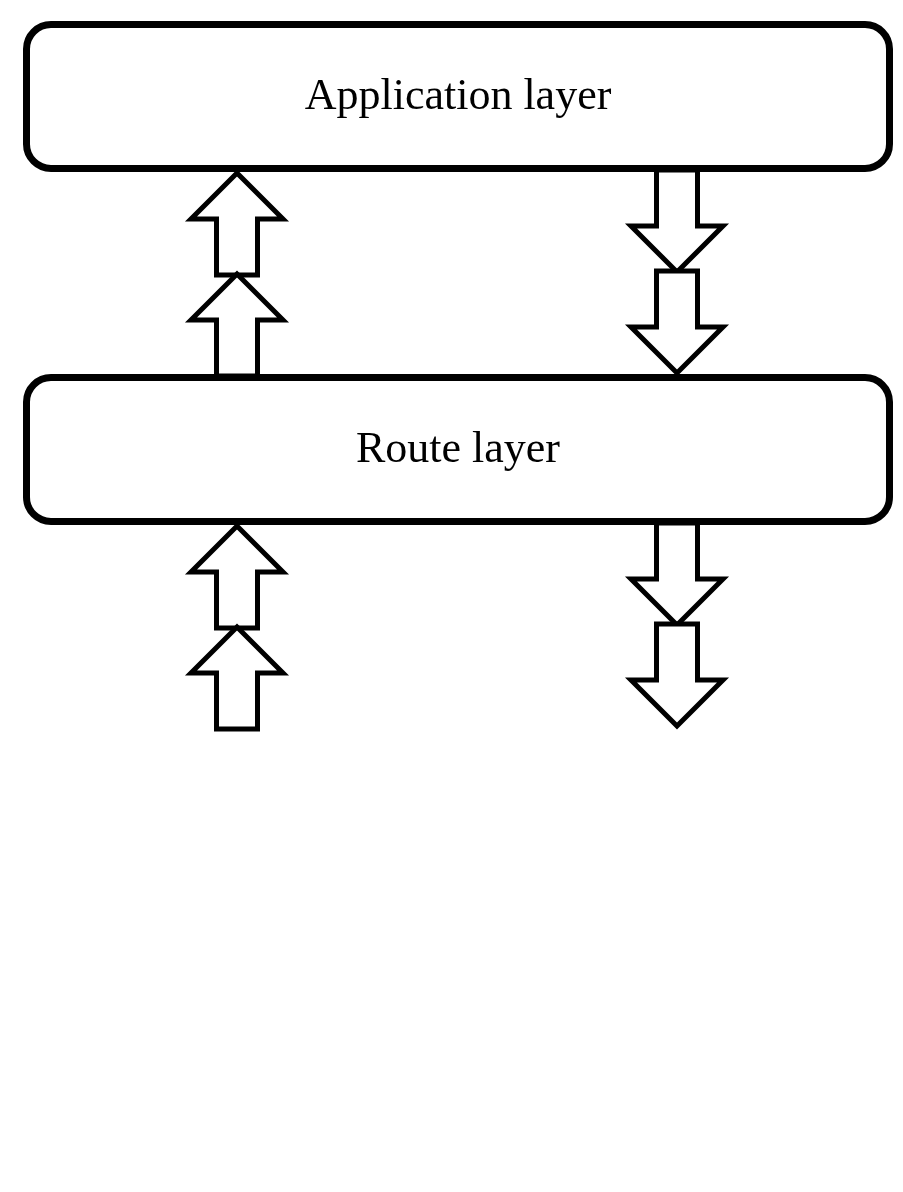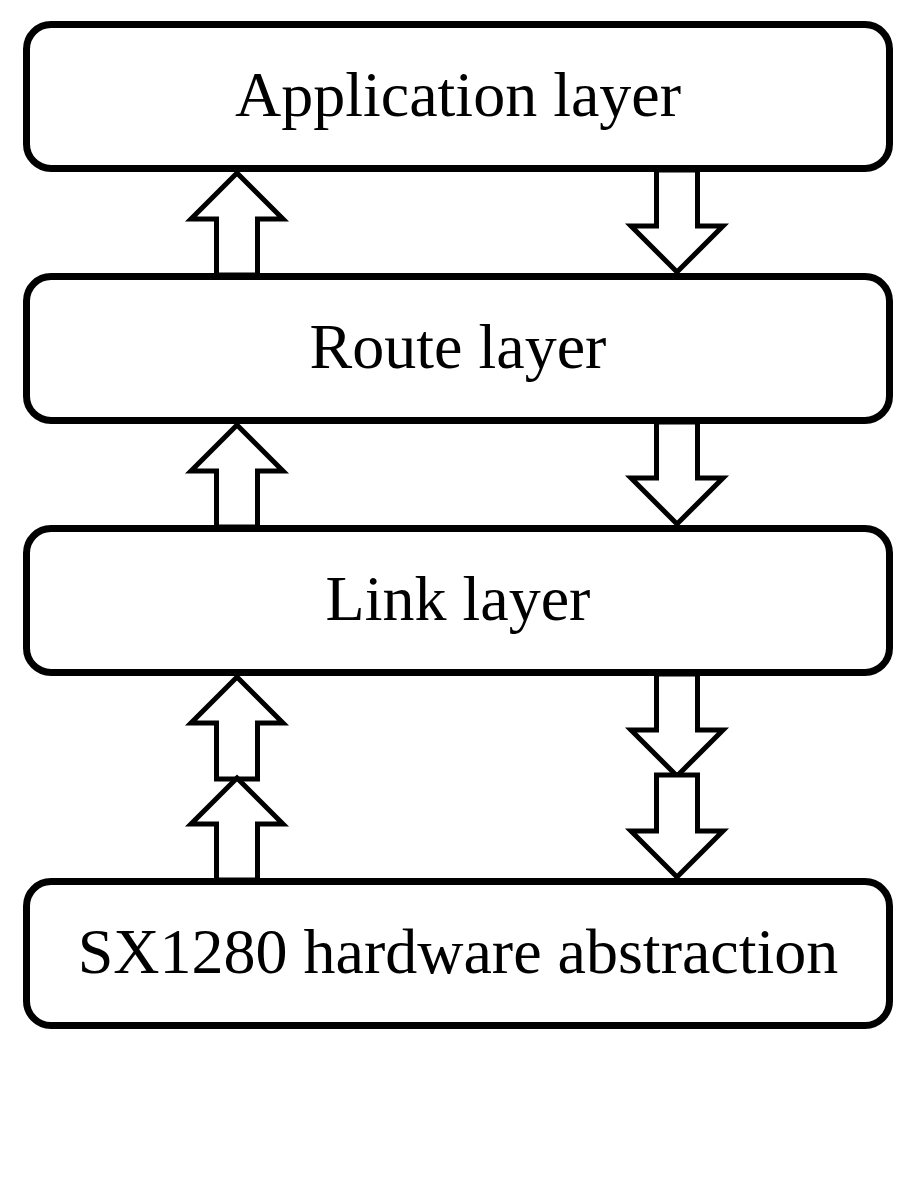--- a/index.html
+++ b/index.html
@@ -23,21 +23,21 @@
     width: 870px;
     height: 151px;
     border: 7px solid #000000;
     border-radius: 28px;
     background: #ffffff;
     display: flex;
     align-items: center;
     justify-content: center;
   }
   .layer-label {
-    font-size: 64px;
+    font-size: 44px;
     color: #000000;
     white-space: nowrap;
     line-height: 1;
     padding-bottom: 4px;
   }
   .gap {
     position: relative;
     height: 101px;
     width: 100%;
   }
@@ -68,35 +68,32 @@
 
   <div class="gap">
     <svg class="arrow-svg arrow-up" viewBox="0 0 100 101">
       <polygon class="arrow-shape" points="50,1 96,47 70.5,47 70.5,103 29.5,103 29.5,47 4,47"></polygon>
     </svg>
     <svg class="arrow-svg arrow-down" viewBox="0 0 100 101">
       <polygon class="arrow-shape" points="50,100 4,54 29.5,54 29.5,-2 70.5,-2 70.5,54 96,54"></polygon>
     </svg>
   </div>
 
-  <div class="layer-box">
-    <span class="layer-label">Route layer</span>
-  </div>
 
   <div class="gap">
     <svg class="arrow-svg arrow-up" viewBox="0 0 100 101">
       <polygon class="arrow-shape" points="50,1 96,47 70.5,47 70.5,103 29.5,103 29.5,47 4,47"></polygon>
     </svg>
     <svg class="arrow-svg arrow-down" viewBox="0 0 100 101">
       <polygon class="arrow-shape" points="50,100 4,54 29.5,54 29.5,-2 70.5,-2 70.5,54 96,54"></polygon>
     </svg>
   </div>
 
   <div class="layer-box">
-    <span class="layer-label">Link layer</span>
+    <span class="layer-label">Route layer</span>
   </div>
 
   <div class="gap">
     <svg class="arrow-svg arrow-up" viewBox="0 0 100 101">
       <polygon class="arrow-shape" points="50,1 96,47 70.5,47 70.5,103 29.5,103 29.5,47 4,47"></polygon>
     </svg>
     <svg class="arrow-svg arrow-down" viewBox="0 0 100 101">
       <polygon class="arrow-shape" points="50,100 4,54 29.5,54 29.5,-2 70.5,-2 70.5,54 96,54"></polygon>
     </svg>
   </div>
@@ -104,17 +101,14 @@
 
   <div class="gap">
     <svg class="arrow-svg arrow-up" viewBox="0 0 100 101">
       <polygon class="arrow-shape" points="50,1 96,47 70.5,47 70.5,103 29.5,103 29.5,47 4,47"></polygon>
     </svg>
     <svg class="arrow-svg arrow-down" viewBox="0 0 100 101">
       <polygon class="arrow-shape" points="50,100 4,54 29.5,54 29.5,-2 70.5,-2 70.5,54 96,54"></polygon>
     </svg>
   </div>
 
-  <div class="layer-box">
-    <span class="layer-label">SX1280 hardware abstraction</span>
-  </div>
 
 </div>
 
 </body></html>

